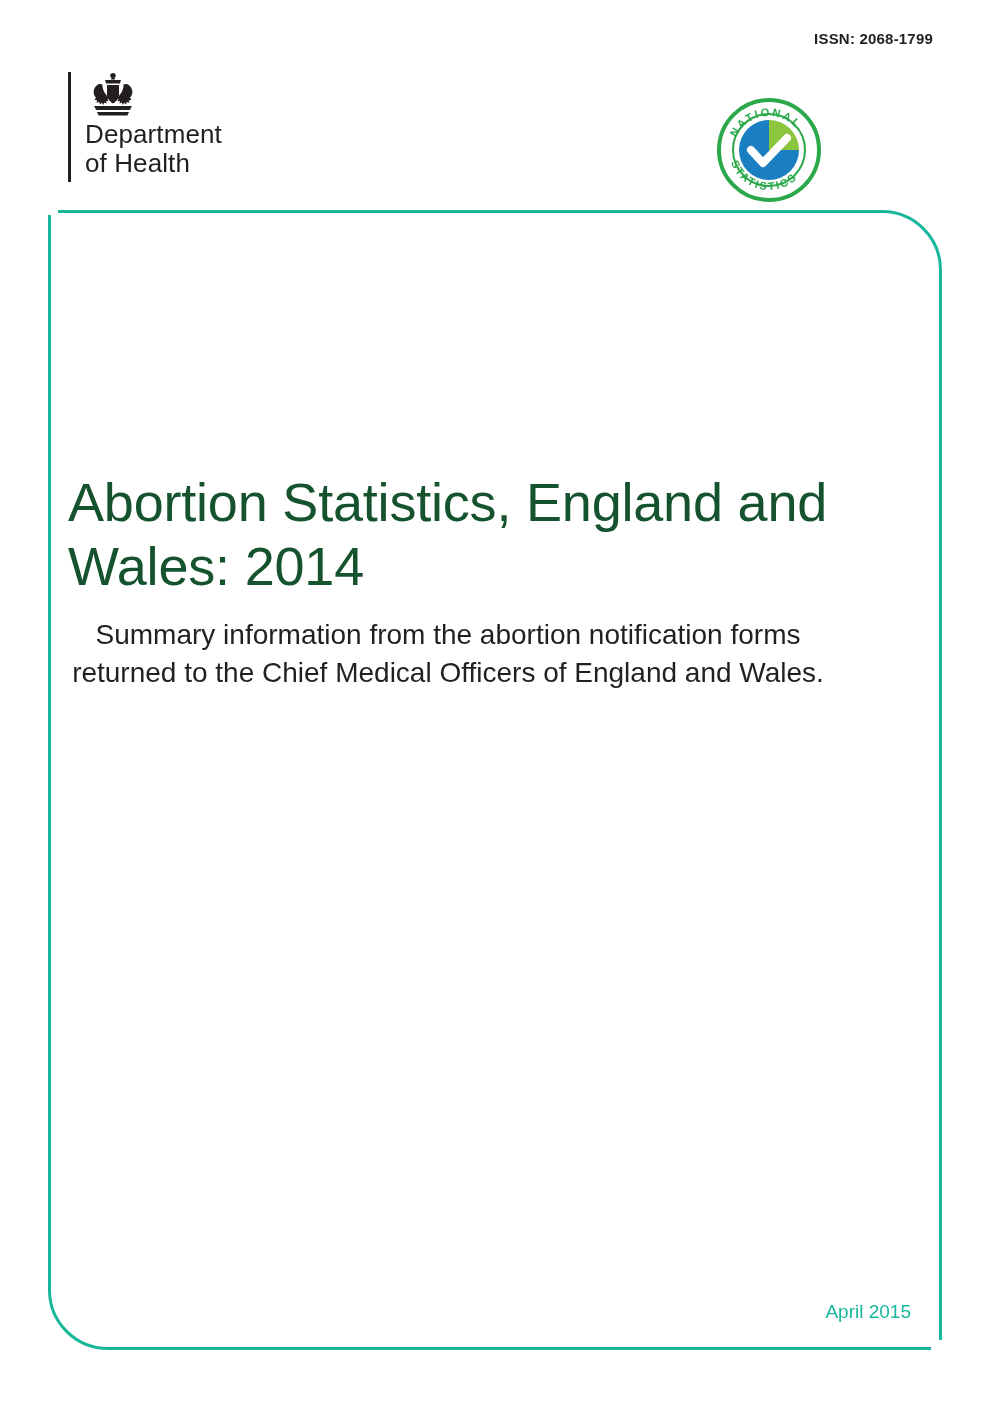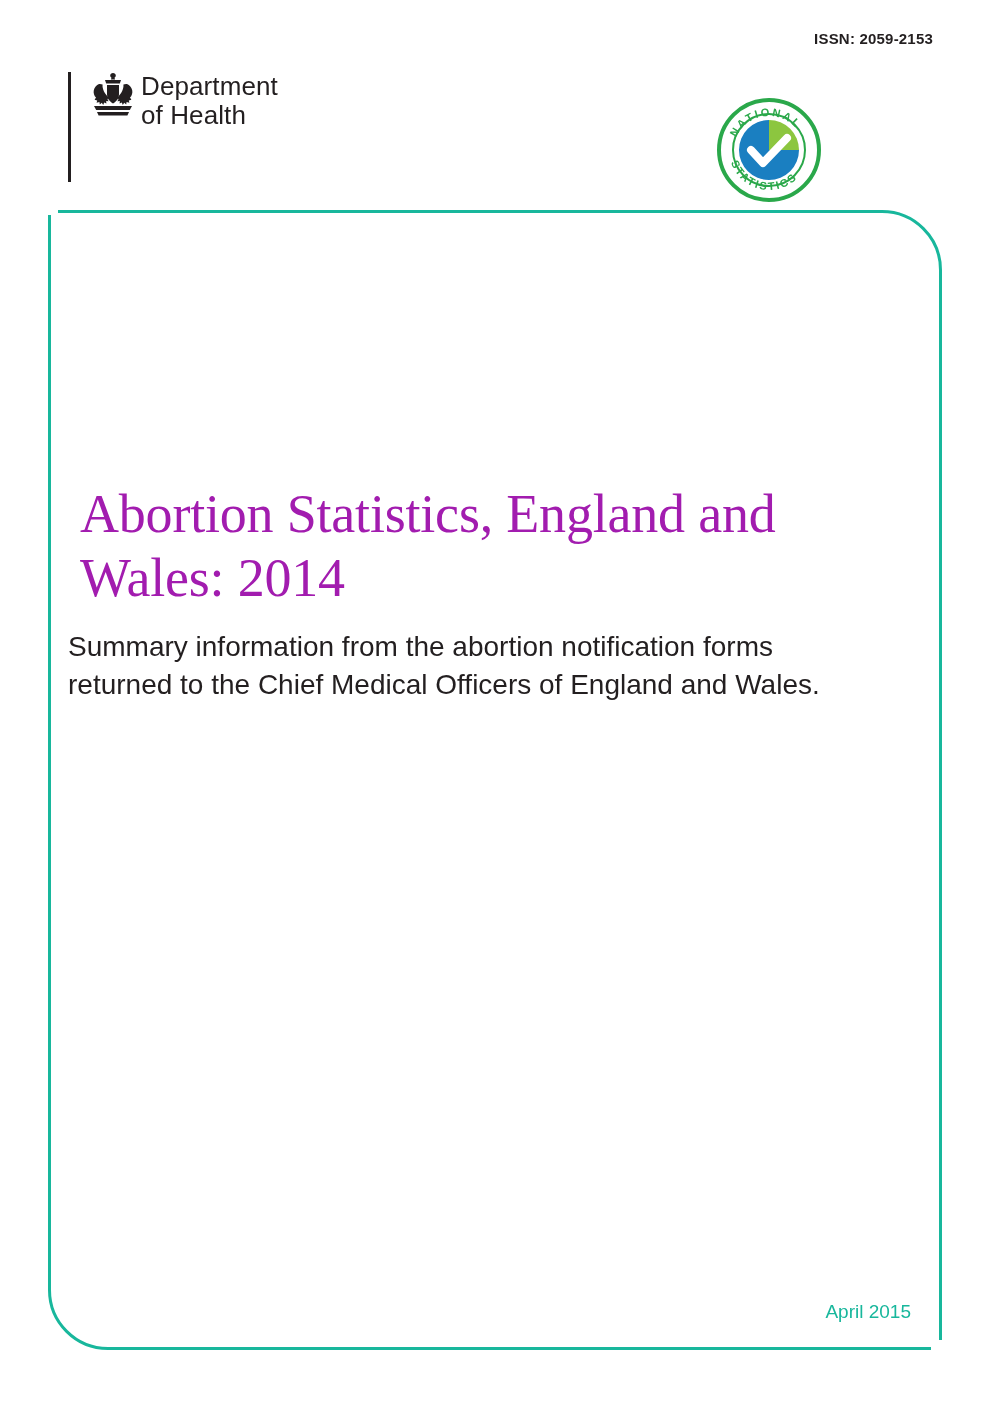--- a/index.html
+++ b/index.html
@@ -36,21 +36,21 @@
     align-items: flex-start;
   }
   .doh-rule {
     width: 3px;
     background: #231f20;
     height: 110px;
     margin-right: 14px;
   }
   .doh-right {
     display: flex;
-    flex-direction: row;
+    flex-direction: column;
     justify-content: flex-start;
   }
   .crest {
     width: 56px;
     height: 46px;
     margin-bottom: 2px;
   }
   .doh-name {
     font-size: 26px;
     line-height: 29px;
@@ -104,48 +104,48 @@
   
   .title-block {
     position: absolute;
     left: 68px;
     top: 470px;
     width: 810px;
   }
   .doc-title {
     font-size: 54px;
     line-height: 64px;
-    color: #a21caf;
+    color: #14532d;
     font-weight: normal;
-    margin: 12px;
+    margin: 0;
     letter-spacing: -0.2px;
-    font-family: Liberation Serif, serif;
   }
   .doc-subtitle {
     margin: 18px 0 0 0;
     font-size: 28px;
     line-height: 38px;
     color: #231f20;
     font-weight: normal;
     max-width: 760px;
+    text-align: center;
   }
 
   
   .pub-date {
     position: absolute;
     right: 80px;
     bottom: 78px;
     font-size: 19px;
     color: #18b79c;
   }
 </style>
 </head>
 <body>
 
-<div class="issn">ISSN: 2059-2153</div>
+<div class="issn">ISSN: 2068-1799</div>
 
 <div class="doh-logo">
   <div class="doh-rule"></div>
   <div class="doh-right">
     <svg class="crest" viewBox="0 0 56 46" aria-hidden="true">
       <g fill="#231f20">
 
         <path d="M28 1 c1.6 0 2.8 1.2 2.8 2.6 0 1-.5 1.8-1.3 2.2l.6 1.6h-4.2l.6-1.6c-.8-.4-1.3-1.2-1.3-2.2C25.2 2.2 26.4 1 28 1z"></path>
         <path d="M20 8 h16 l-1.2 3.4 H21.2 z"></path>
 

